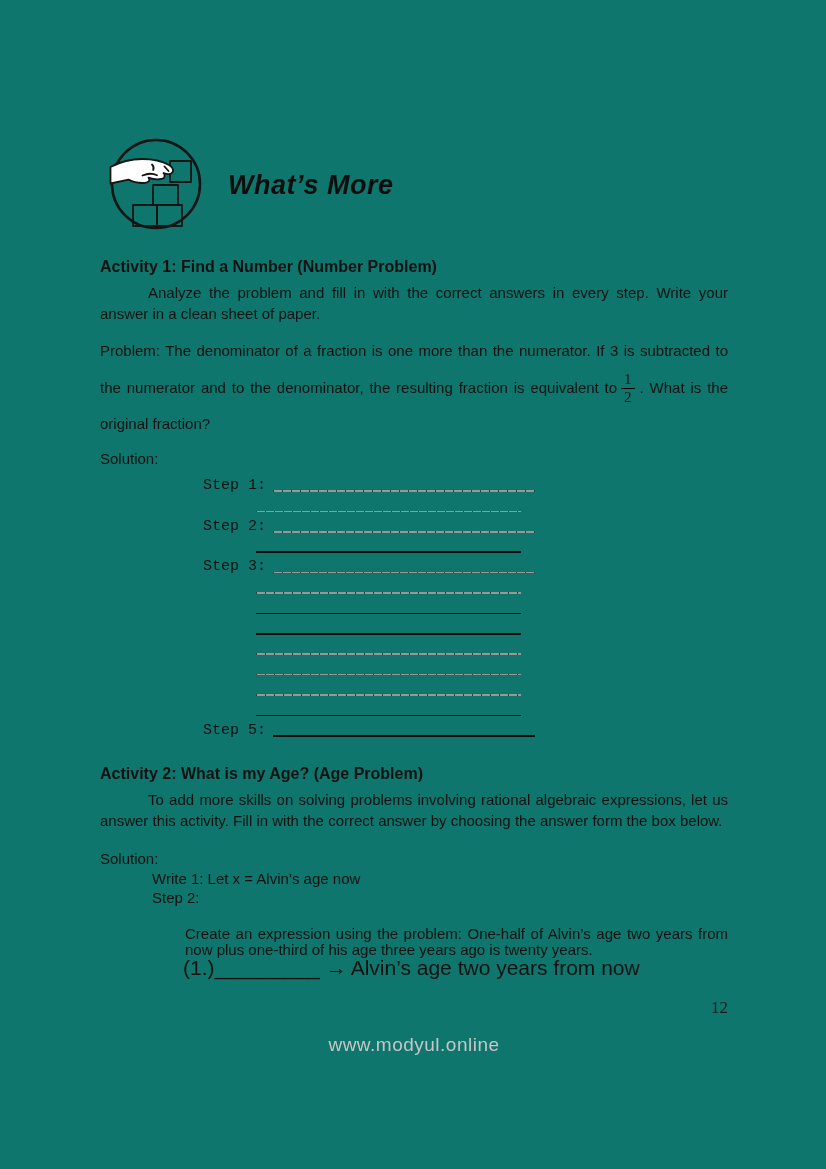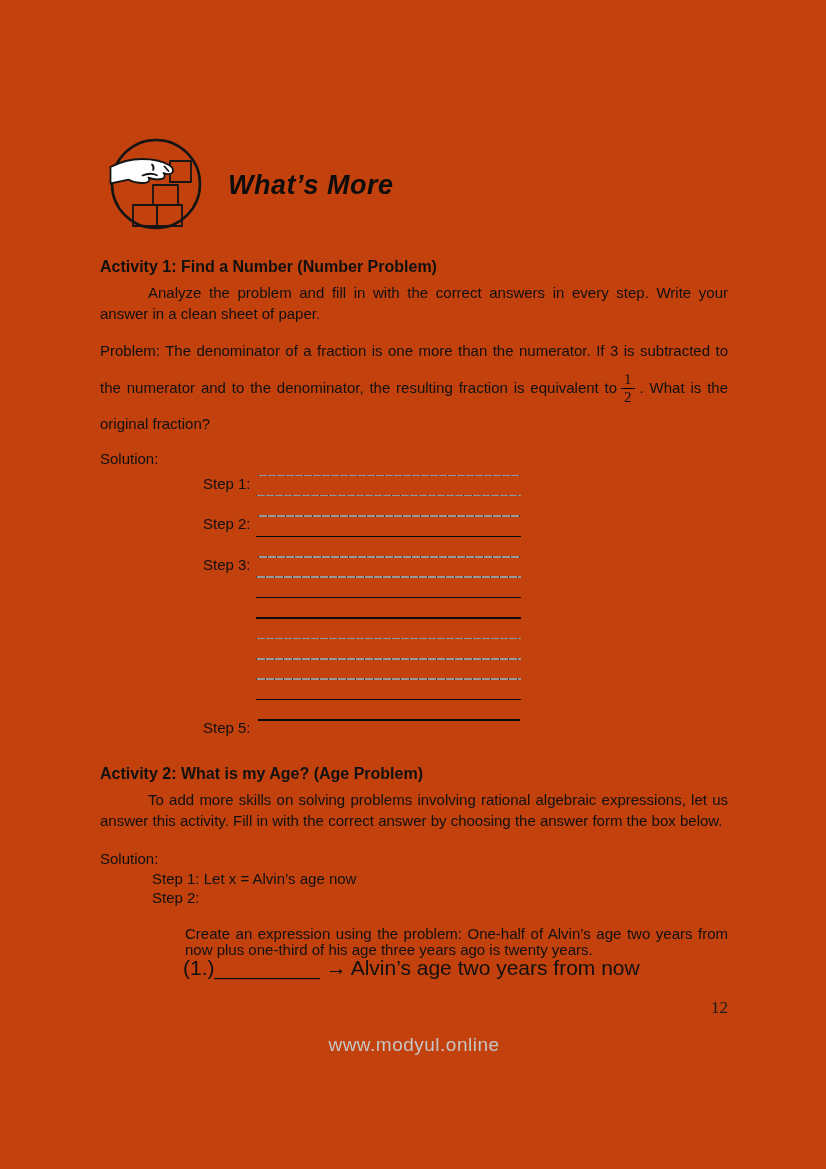--- a/index.html
+++ b/index.html
@@ -2,21 +2,21 @@
 <html><head>
 <meta charset="utf-8">
 <style>
   * { margin: 0; padding: 0; box-sizing: border-box; }
   html, body { background: #e8e8e8; }
   .page {
     position: relative;
     width: 826px;
     height: 1169px;
     margin: 0 auto;
-    background: #c2410c;
+    background: #0f766e;
     color: #111111;
     font-family: "Liberation Sans", "DejaVu Sans", sans-serif;
     padding: 137px 98px 0 100px;
     overflow: hidden;
   }
 
   
   .header { display: flex; align-items: center; height: 96px; }
   .icon-wrap { width: 96px; height: 96px; flex: none; margin-left: 8px; }
   .icon-wrap svg { width: 96px; height: 96px; display: block; }
@@ -45,21 +45,21 @@
     font-family: "Liberation Serif", "DejaVu Serif", serif;
     font-size: 15px;
     line-height: 1.12;
     margin: 0 5px 0 4px;
   }
   .frac .num { display: block; padding: 0 3px; }
   .frac .den { display: block; border-top: 1px solid #000; padding: 0 3px; }
 
   
   .steps1 { margin: 6px 0 0 103px; font-size: 15px; }
-  .srow { height: 20.4px; display: flex; align-items: flex-start; }
+  .srow { height: 20.4px; display: flex; align-items: flex-end; font-family: Liberation Mono, monospace; }
   .slabel { flex: none; padding-right: 7px; line-height: 18px; white-space: nowrap; }
   .bline { flex: none; height: 1.6px; margin-bottom: 3px; }
   .bline.step { width: 262px; }
   .bline.cont { margin-left: 53px; width: 265px; }
   .bline.solid { background: #0b0b0b; }
   .bline.dash {
     background-image: repeating-linear-gradient(to right, #3a3a3a 0 1.4px, #979797 1.4px 9px);
   }
 
   
@@ -162,21 +162,21 @@
   </div>
 
   <div class="h-act">Activity 2: What is my Age? (Age Problem)</div>
 
   <p class="para">To add more skills on solving problems involving rational algebraic expressions, let us answer this activity. Fill in with the correct answer by choosing the answer form the box below.</p>
 
 
   <div class="sol-label2">Solution:</div>
 
   <div class="steps2">
-    <div>Step 1: Let x = Alvin’s age now</div>
+    <div>Write 1: Let x = Alvin’s age now</div>
     <div>Step 2:</div>
   </div>
 
   <p class="inner-para">Create an expression using the problem: One-half of Alvin’s age two years from now plus one-third of his age three years ago is twenty years.</p>
 
   <div class="item-line">
     <span>(1.)_________</span><span class="arrow">→</span><span>Alvin’s age two years from now</span>
   </div>
 
   <div class="page-number">12</div>

